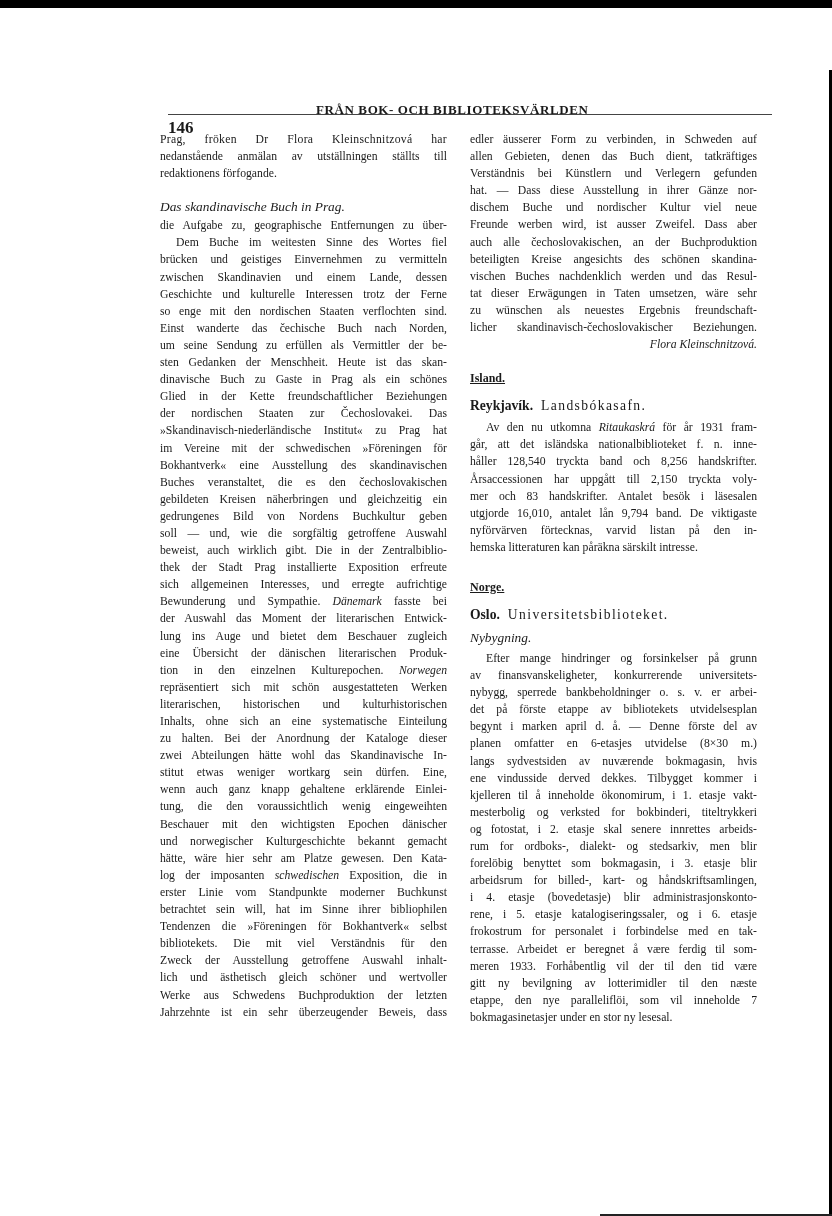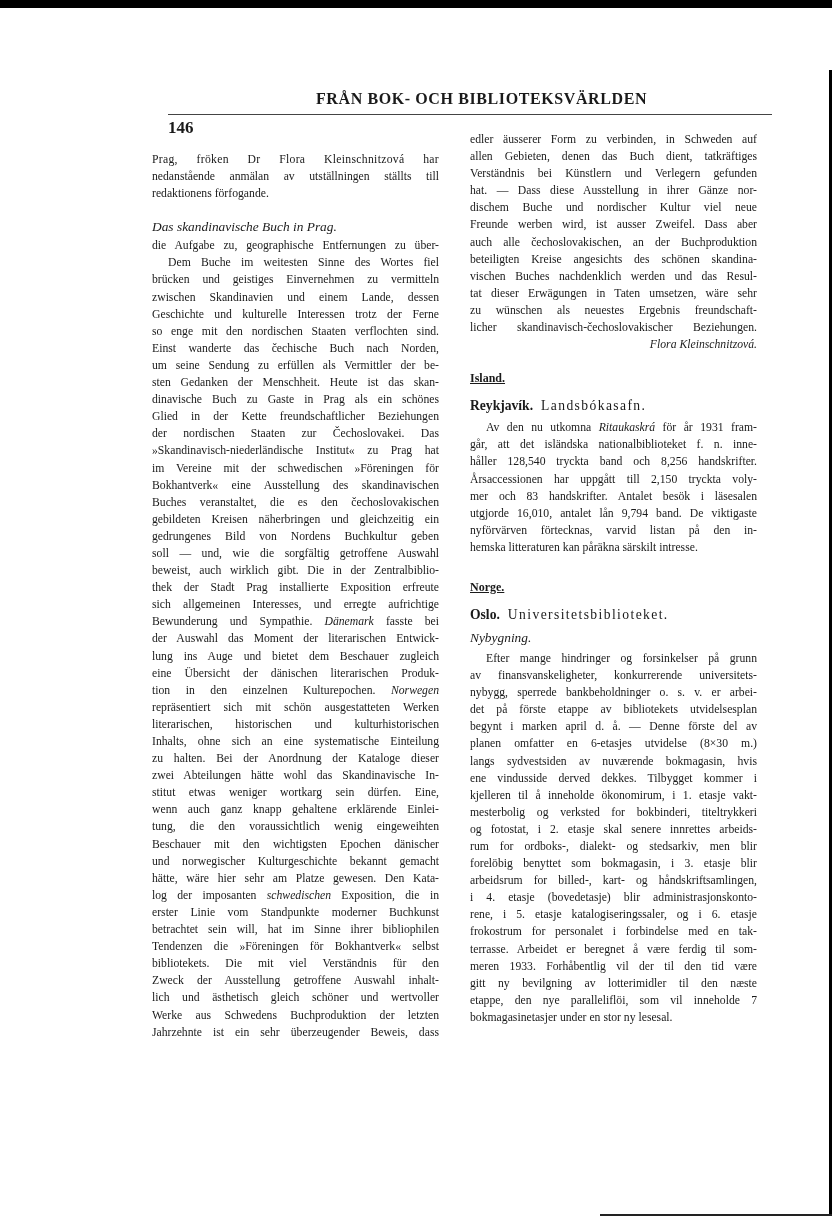--- a/index.html
+++ b/index.html
@@ -8,25 +8,25 @@
     background: #ffffff;
     font-family: "DejaVu Serif", "Liberation Serif", serif;
     color: #1a1a1a;
   }
   .scan-edge-top { position: absolute; left: 0; top: 0; width: 832px; height: 8px; background: #000; }
   .scan-edge-right { position: absolute; right: 0; top: 70px; width: 3px; height: 1146px; background: #000; }
   .scan-edge-bottom { position: absolute; left: 600px; bottom: 0; width: 232px; height: 2px; background: #222; }
 
   .page-header { position: absolute; left: 168px; top: 90px; width: 600px; height: 26px; }
   .page-number { position: absolute; left: 0; top: 0; font-size: 17px; font-weight: bold; font-family: "Liberation Serif", serif; margin-top: 28px; }
-  .running-title { position: absolute; left: 148px; top: 0; font-size: 16px; font-weight: bold; letter-spacing: 0.6px; font-family: "Liberation Serif", serif; }
+  .running-title { position: absolute; left: 148px; top: 12px; font-size: 13px; font-weight: bold; letter-spacing: 0.6px; font-family: "Liberation Serif", serif; }
   .header-rule { position: absolute; left: 168px; top: 114px; width: 604px; height: 1px; background: #444; }
 
   .column { position: absolute; font-family: "Liberation Serif", serif; font-size: 11.7px; line-height: 17.1px; }
-  .col-left { left: 152px; top: 131px; width: 287px; margin-top: 20px; }
+  .col-left { left: 160px; top: 131px; width: 287px; }
   .col-right { left: 470px; top: 131px; width: 287px; }
 
   .line { display: block; white-space: nowrap; text-align: justify; text-align-last: justify; height: 17.1px; overflow: visible; }
   .line.last { text-align-last: left; }
   .line.indent { padding-left: 16px; }
   .line.right { text-align: left; text-align-last: right; }
   .spacer { display: block; height: 13px; }
 
   .subhead-italic { display: block; font-style: italic; font-size: 13.4px; line-height: 20px; margin-top: 2px; }
   .section-head { display: block; font-weight: bold; font-size: 12px; line-height: 22px; margin-top: 10px; text-decoration: underline; }

